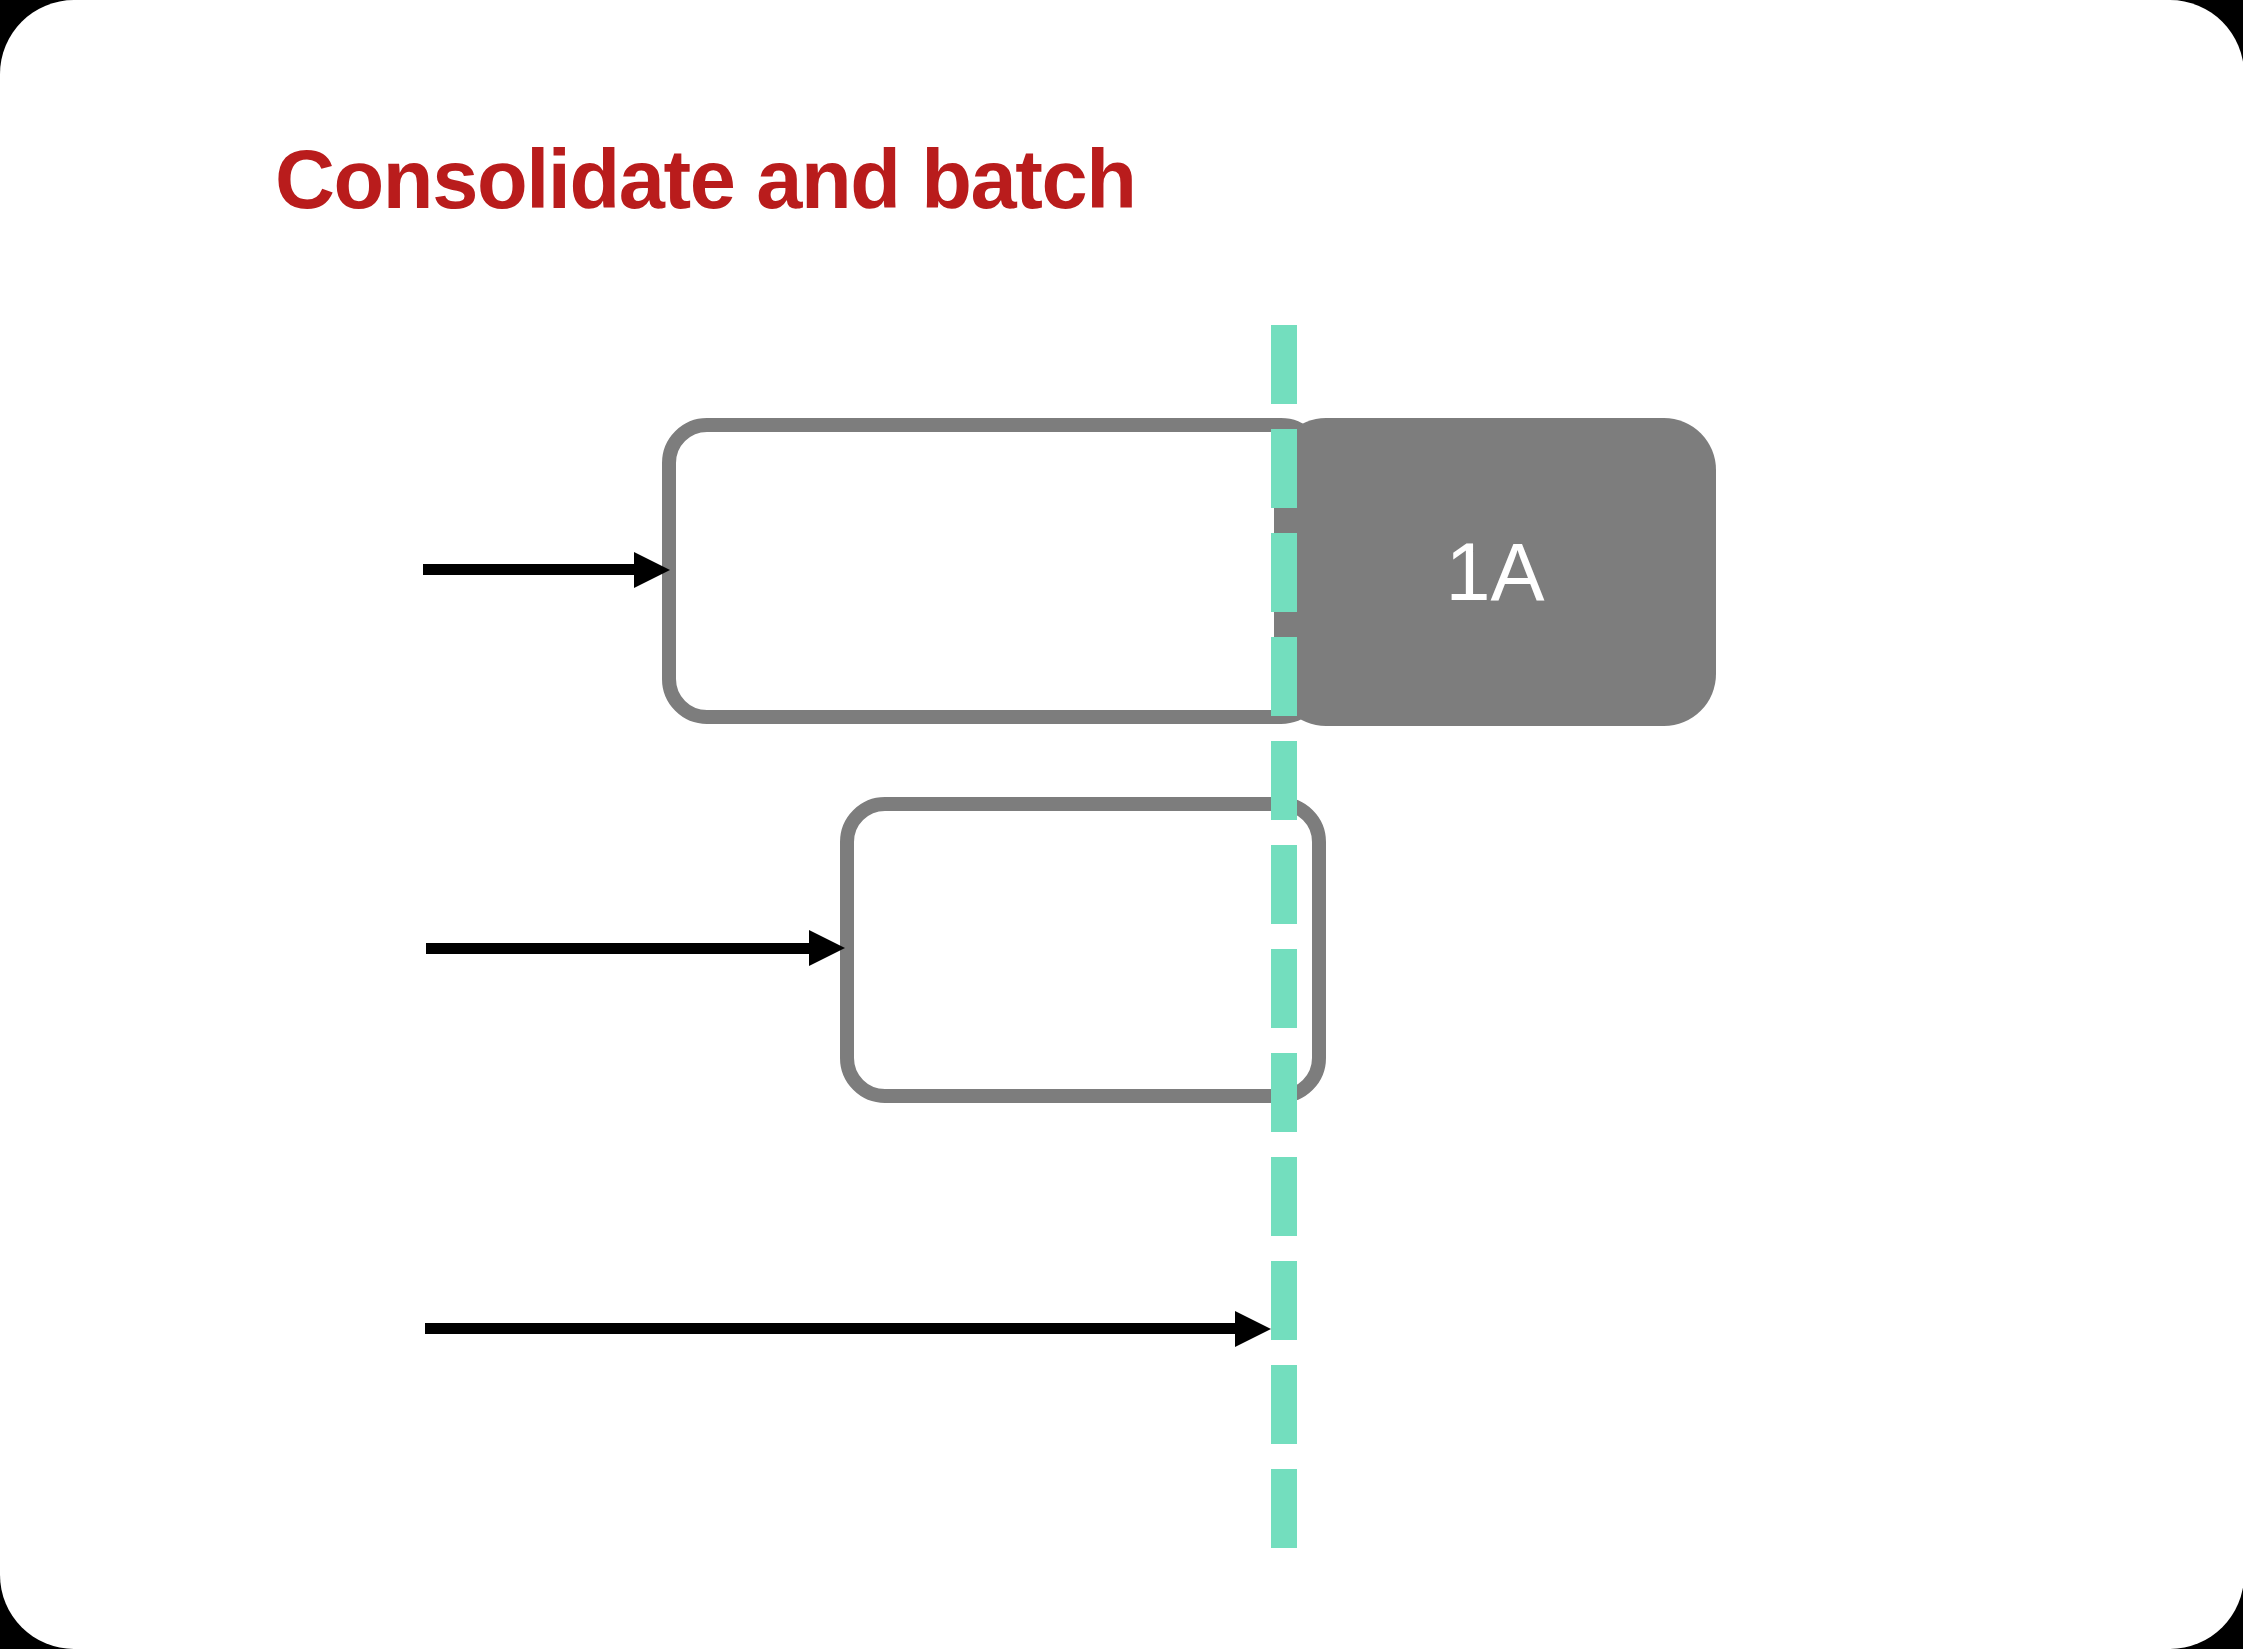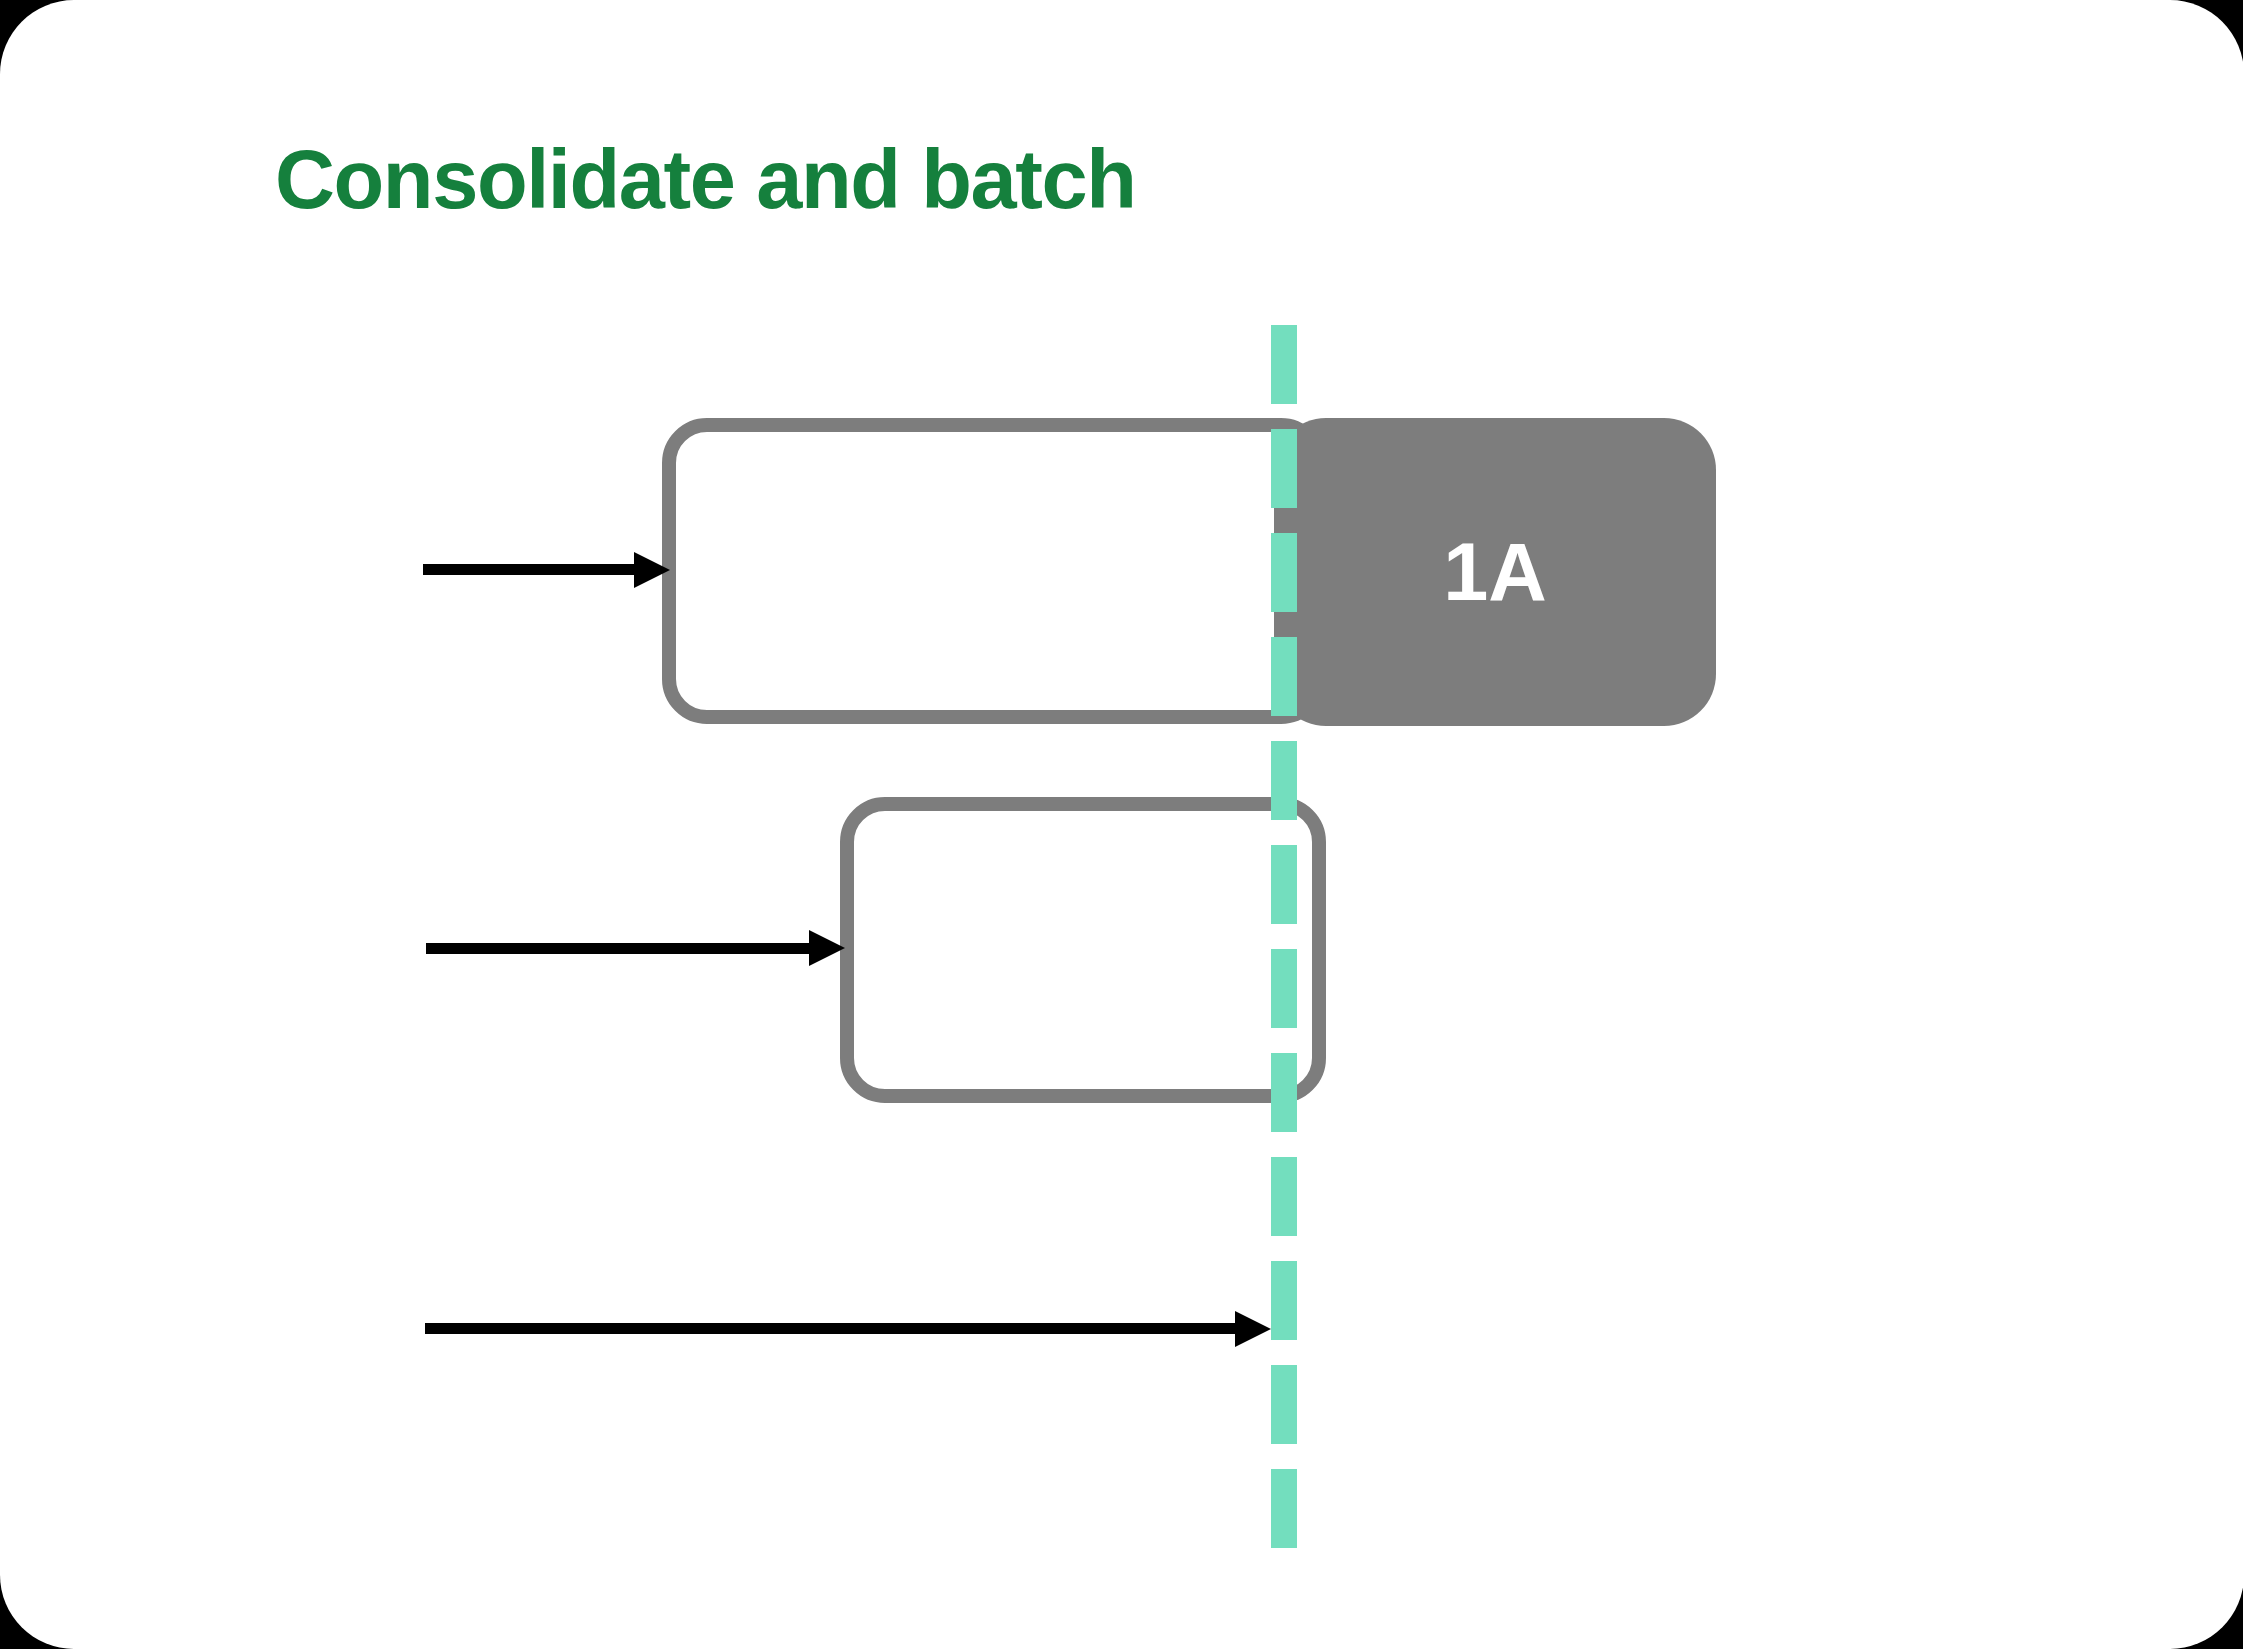--- a/index.html
+++ b/index.html
@@ -21,21 +21,21 @@
     background: #ffffff;
     border-radius: 74px;
   }
   .title {
     position: absolute;
     left: 275px;
     top: 138px;
     font-size: 83px;
     font-weight: bold;
     letter-spacing: -1.4px;
-    color: #15803d;
+    color: #b91c1c;
     line-height: 1.0;
     white-space: nowrap;
   }
   .srcbox {
     position: absolute;
     background: #ffffff;
     border: 14px solid #7d7d7d;
     border-radius: 45px;
     box-sizing: border-box;
     z-index: 1;
@@ -52,21 +52,21 @@
     display: flex;
     align-items: center;
     justify-content: center;
     z-index: 2;
   }
   .batchbox-1 { top: 418px; }
   .batchbox-2 { top: 797px; }
   .batchbox-3 { top: 1175px; }
   .batch-label {
     color: #ffffff;
-    font-weight: bold;
+    font-weight: normal;
     font-size: 81px;
     line-height: 1;
     letter-spacing: 0px;
   }
   .arrow-line {
     position: absolute;
     height: 11.4px;
     background: #000000;
     z-index: 4;
   }

